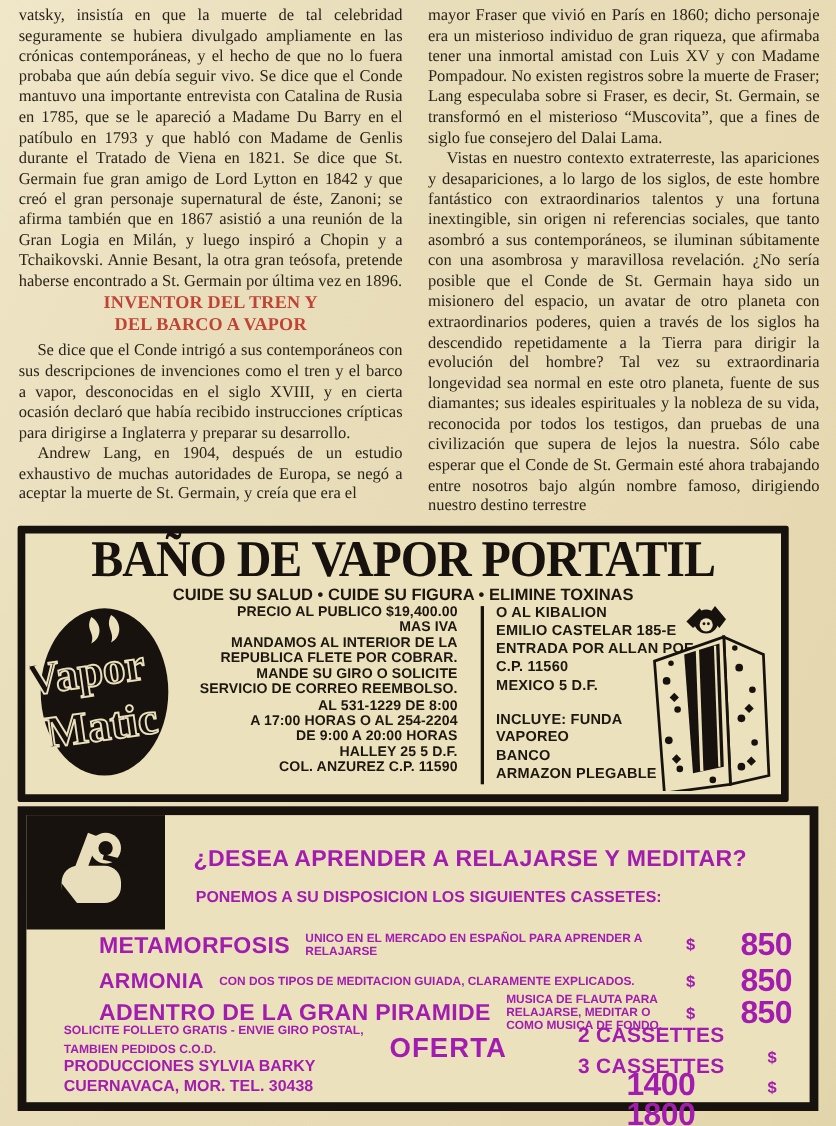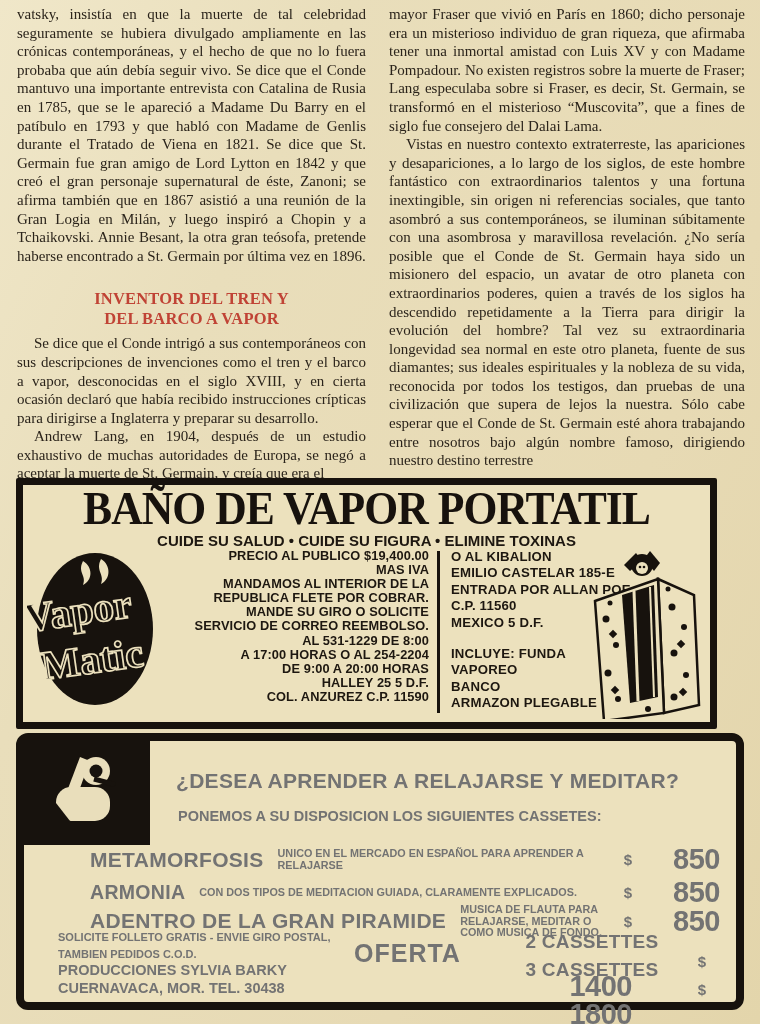--- a/index.html
+++ b/index.html
@@ -8,57 +8,57 @@
     background:linear-gradient(115deg,#f0e7c9 0%, #e9debb 28%, #e7dab4 70%, #e3d5ab 100%);
     font-family:"Liberation Serif", serif; color:#2b241b;
   }
   
   .col { position:absolute; top:5px; text-align:justify; font-size:15px; line-height:18.6px; hyphens:auto; }
   .col-left  { left:17px;  width:349px; }
   .col-right { left:389px; width:356px; }
   .col p { margin:0; }
   .col p.ind { text-indent:17px; }
   .red-heading {
-    margin:24px 0 6px; text-align:center; color:#c04335;
+    margin:0 0 6px; text-align:center; color:#c04335;
     font-weight:bold; font-size:16.5px; line-height:19.5px; letter-spacing:.2px;
   }
   
   .vapor-ad {
     position:absolute; left:16px; top:478px; width:701px; height:251px;
     border:7px solid #17120d; border-radius:2px; background:#ece1bd; box-sizing:border-box;
     color:#1d1710;
   }
   .vapor-title {
     margin:1px 0 0; text-align:center; font-weight:bold; font-size:45px; line-height:45px;
     letter-spacing:-1px; transform:scale(.97,1.04); color:#17120d;
     font-family:"Liberation Serif", serif;
   }
   .vapor-subtitle {
     text-align:center; font-family:"Liberation Sans", sans-serif; font-weight:bold;
     font-size:15px; line-height:17px; margin-top:1px;
   }
   .vapor-logo { position:absolute; left:4px; top:62px; }
   .vapor-left {
-    position:absolute; left:116px; top:64px; width:290px; text-align:right;
+    position:absolute; left:103px; top:64px; width:290px; text-align:right;
     font-family:"Liberation Sans", sans-serif; font-weight:bold;
     font-size:12.8px; line-height:14.1px; letter-spacing:.1px;
   }
   .vapor-divider { position:absolute; left:414px; top:66px; width:3px; height:162px; background:#17120d; }
   .vapor-right {
     position:absolute; left:428px; top:64px; width:200px;
     font-family:Liberation Sans, sans-serif; font-weight:bold;
     font-size:13.2px; line-height:16.4px; letter-spacing:.2px;
   }
   .vapor-includes { margin-top:15px; }
   .vapor-illu { position:absolute; right:2px; top:56px; }
   
   .cassette-ad {
     position:absolute; left:16px; top:733px; width:728px; height:277px;
-    border:8px solid #17120d; border-radius:12px; background:#ece1bd; box-sizing:border-box;
-    font-family:"Liberation Sans", sans-serif; color:#737373;
+    border:8px solid #17120d; border-radius:0; background:#ece1bd; box-sizing:border-box;
+    font-family:"Liberation Sans", sans-serif; color:#a21caf;
   }
   .cass-logo { position:absolute; left:0; top:0; width:126px; height:104px; background:#17120d; }
   .cass-headline { position:absolute; left:152px; top:28px; font-weight:bold; font-size:21px; letter-spacing:.3px; }
   .cass-subhead  { position:absolute; left:154px; top:67px; font-weight:bold; font-size:14.5px; }
   .cass-row { position:absolute; left:66px; right:16px; display:flex; align-items:center; }
   .cass-row-1 { top:102px; } .cass-row-2 { top:135px; } .cass-row-3 { top:163px; }
   .cass-title { font-weight:bold; font-size:21px; white-space:nowrap; letter-spacing:.3px; }
   .cass-row-2 .cass-title { font-size:19.5px; }
   .cass-desc { flex:1; font-weight:bold; font-size:10.8px; line-height:11.5px; padding:0 10px 0 14px; }
   .cass-cur { font-weight:bold; font-size:15px; padding-right:14px; }

